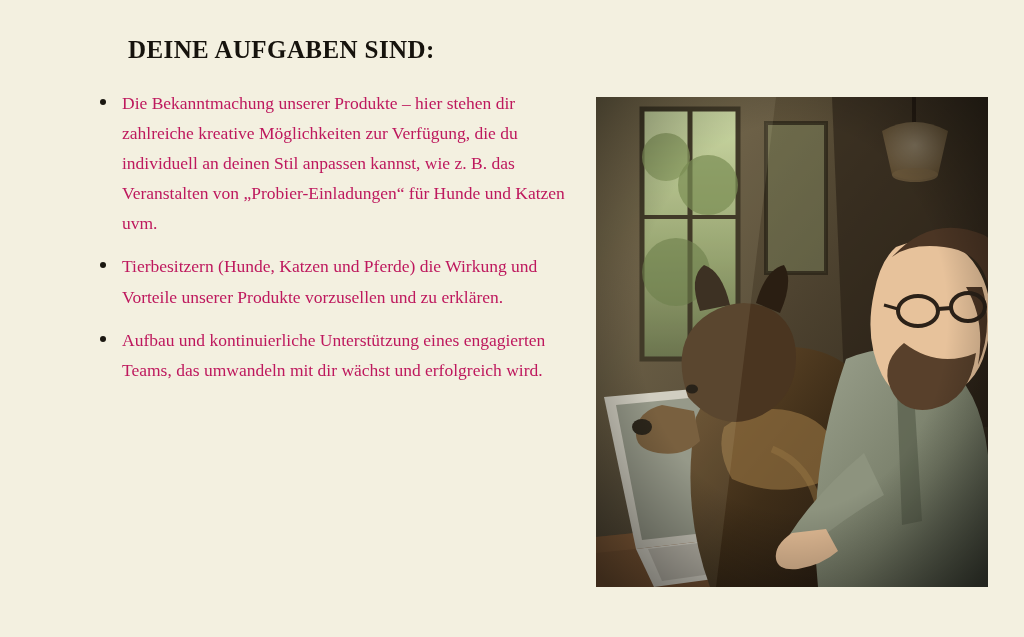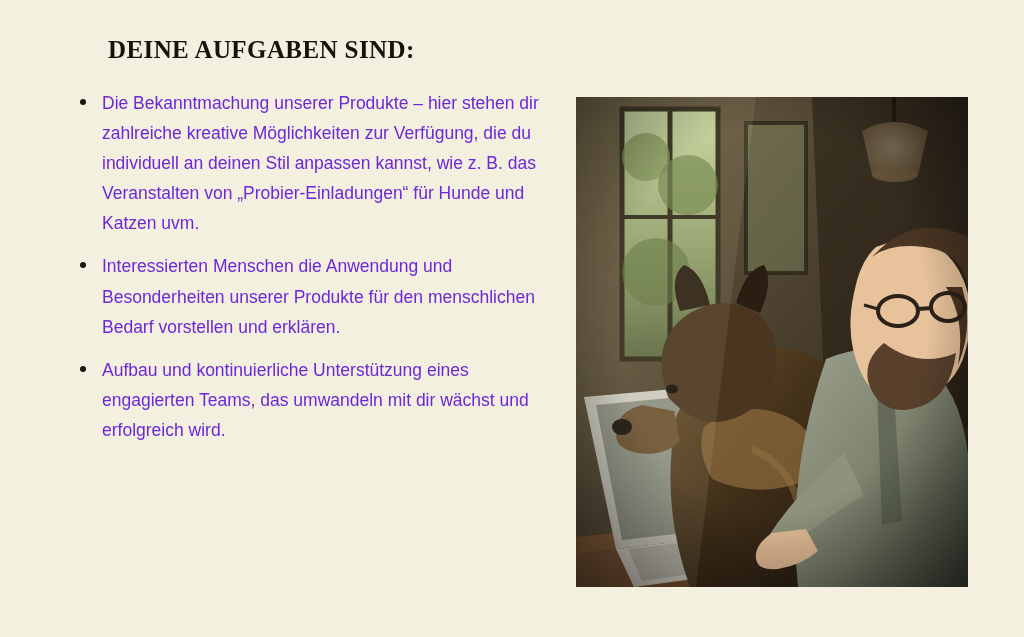--- a/index.html
+++ b/index.html
@@ -12,20 +12,21 @@
     background: #f3f0e0;
     font-family: "Liberation Serif", serif;
     overflow: hidden;
   }
   .page {
     position: relative;
     width: 815px;
     height: 637px;
     background: #f3f0e0;
     box-sizing: border-box;
+    margin-left: 20px;
   }
   .heading {
     position: absolute;
     left: 108px;
     top: 36px;
     font-family: "Liberation Serif", serif;
     font-weight: bold;
     font-size: 25px;
     letter-spacing: 0.4px;
     color: #16130d;
@@ -40,22 +41,22 @@
     list-style: none;
     margin: 0;
     padding: 0;
   }
   ul.tasks li {
     position: relative;
     padding-left: 36px;
     margin-bottom: 13px;
     font-size: 17.5px;
     line-height: 1.72;
-    color: #6d28d9;
-    font-family: Liberation Sans, sans-serif;
+    color: #be185d;
+    font-family: Liberation Serif, serif;
   }
   ul.tasks li::before {
     content: "";
     position: absolute;
     left: 14px;
     top: 11px;
     width: 6px;
     height: 6px;
     background: #1a1710;
     border-radius: 50%;
@@ -79,21 +80,21 @@
 </head>
 <body>
 
 <div class="page">
 
   <div class="heading">DEINE AUFGABEN SIND:</div>
 
   <div class="content">
     <ul class="tasks">
       <li>Die Bekanntmachung unserer Produkte – hier stehen dir zahlreiche kreative Möglichkeiten zur Verfügung, die du individuell an deinen Stil anpassen kannst, wie z. B. das Veranstalten von „Probier-Einladungen“ für Hunde und Katzen uvm.</li>
-      <li>Interessierten Menschen die Anwendung und Besonderheiten unserer Produkte für den menschlichen Bedarf vorstellen und erklären.</li>
+      <li>Tierbesitzern (Hunde, Katzen und Pferde) die Wirkung und Vorteile unserer Produkte vorzusellen und zu erklären.</li>
       <li>Aufbau und kontinuierliche Unterstützung eines engagierten Teams, das umwandeln mit dir wächst und erfolgreich wird.</li>
     </ul>
   </div>
 
   <div class="photo">
     <svg viewBox="0 0 392 490" xmlns="http://www.w3.org/2000/svg" aria-hidden="true">
       <defs>
         <linearGradient id="bgWarm" x1="0" y1="0" x2="1" y2="1">
           <stop offset="0%" stop-color="#6f6244"></stop>
           <stop offset="45%" stop-color="#4e4330"></stop>

